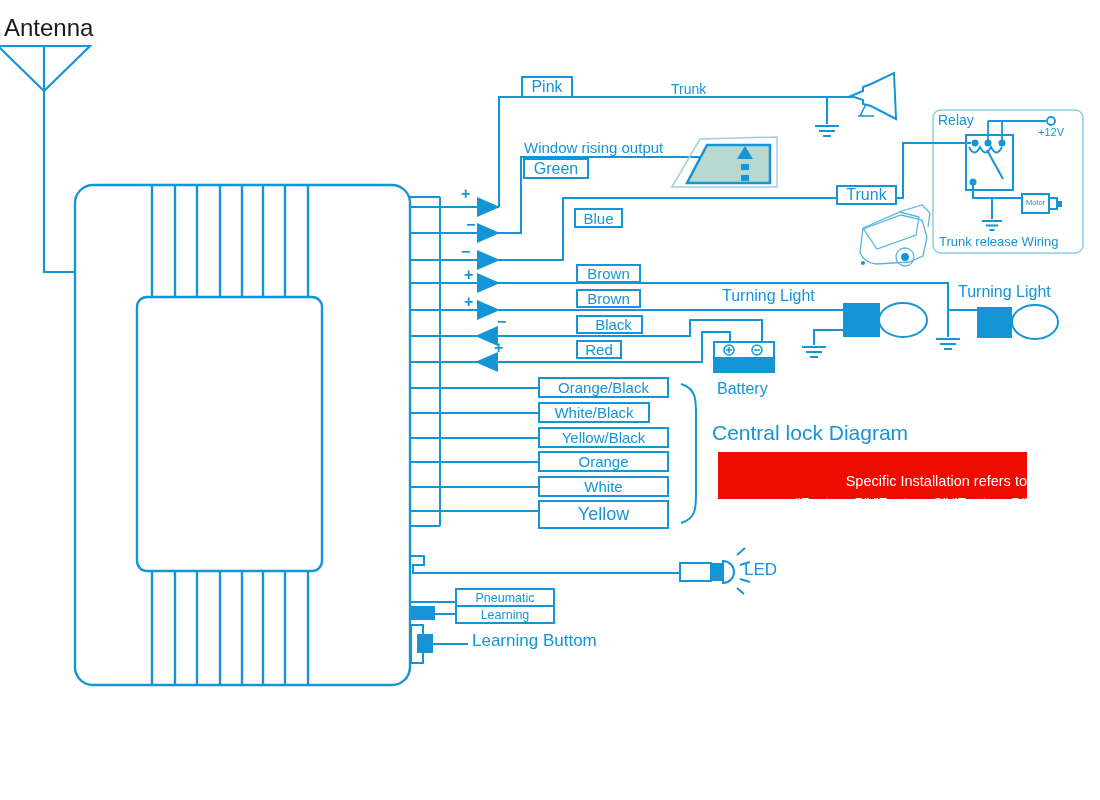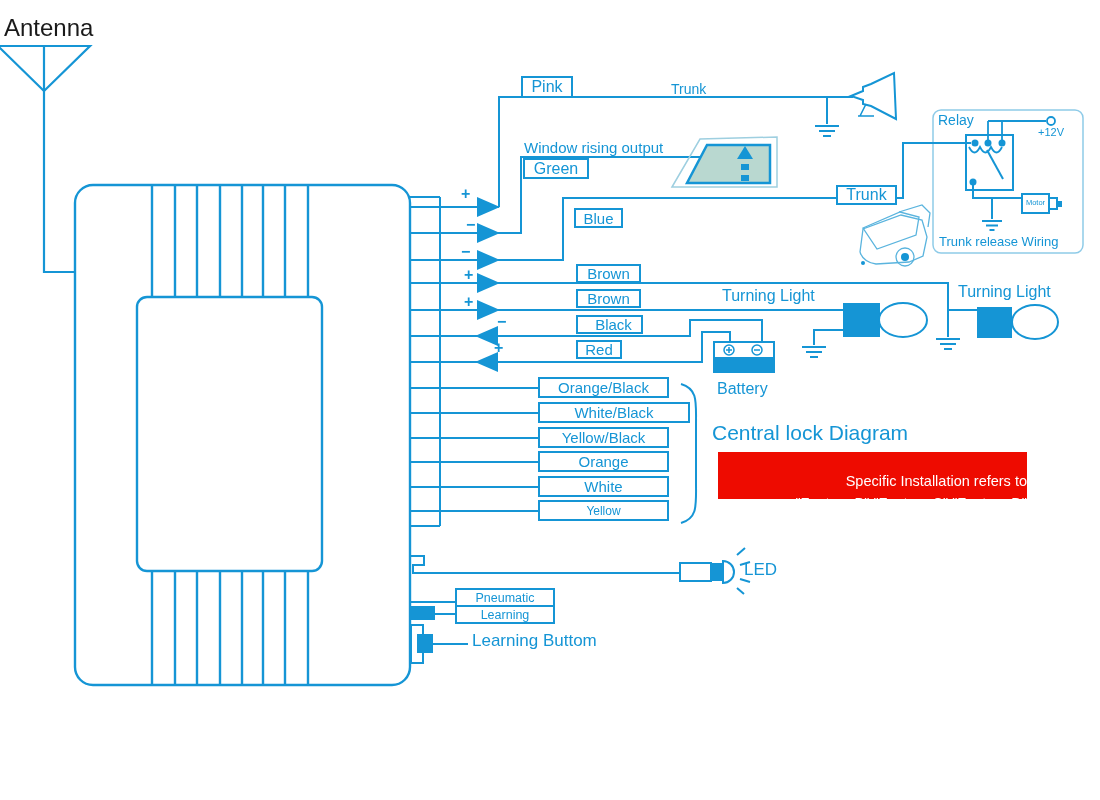--- a/index.html
+++ b/index.html
@@ -178,25 +178,25 @@
 <div class="wbox" style="left:576px;top:264px;width:65px;height:19px;font-size:15px;">Brown</div>
 <div class="wbox" style="left:576px;top:289px;width:65px;height:19px;font-size:15px;">Brown</div>
 <div class="wbox" style="left:576px;top:315px;width:67px;height:19px;font-size:15px;padding-left:8px;">Black</div>
 <div class="wbox" style="left:576px;top:340px;width:46px;height:19px;font-size:15px;">Red</div>
 
 <div class="lbl" style="left:722px;top:287px;font-size:16px;">Turning Light</div>
 <div class="lbl" style="left:958px;top:283px;font-size:16px;">Turning Light</div>
 <div class="lbl" style="left:717px;top:380px;font-size:16px;">Battery</div>
 
 <div class="wbox" style="left:538px;top:377px;width:131px;height:21px;font-size:15px;">Orange/Black</div>
-<div class="wbox" style="left:538px;top:402px;width:152px;height:21px;font-size:15px;">White/Black</div>
+<div class="wbox" style="left:538px;top:402px;width:112px;height:21px;font-size:15px;">White/Black</div>
 <div class="wbox" style="left:538px;top:427px;width:131px;height:21px;font-size:15px;text-align:center;">Yellow/Black</div>
 <div class="wbox" style="left:538px;top:451px;width:131px;height:21px;font-size:15px;">Orange</div>
 <div class="wbox" style="left:538px;top:476px;width:131px;height:21px;font-size:15px;">White</div>
-<div class="wbox" style="left:538px;top:500px;width:131px;height:21px;font-size:12px;">Yellow</div>
+<div class="wbox" style="left:538px;top:500px;width:131px;height:29px;font-size:18px;">Yellow</div>
 
 <div class="lbl" style="left:712px;top:421px;font-size:21px;">Central lock Diagram</div>
 
 <div class="warn" style="left:718px;top:452px;width:309px;height:47px;">
   <div>Specific Installation refers to</div>
   <div>"Feature B" "Feature C" "Feature D"</div>
 </div>
 
 <div class="lbl" style="left:744px;top:560px;font-size:17px;">LED</div>
 

